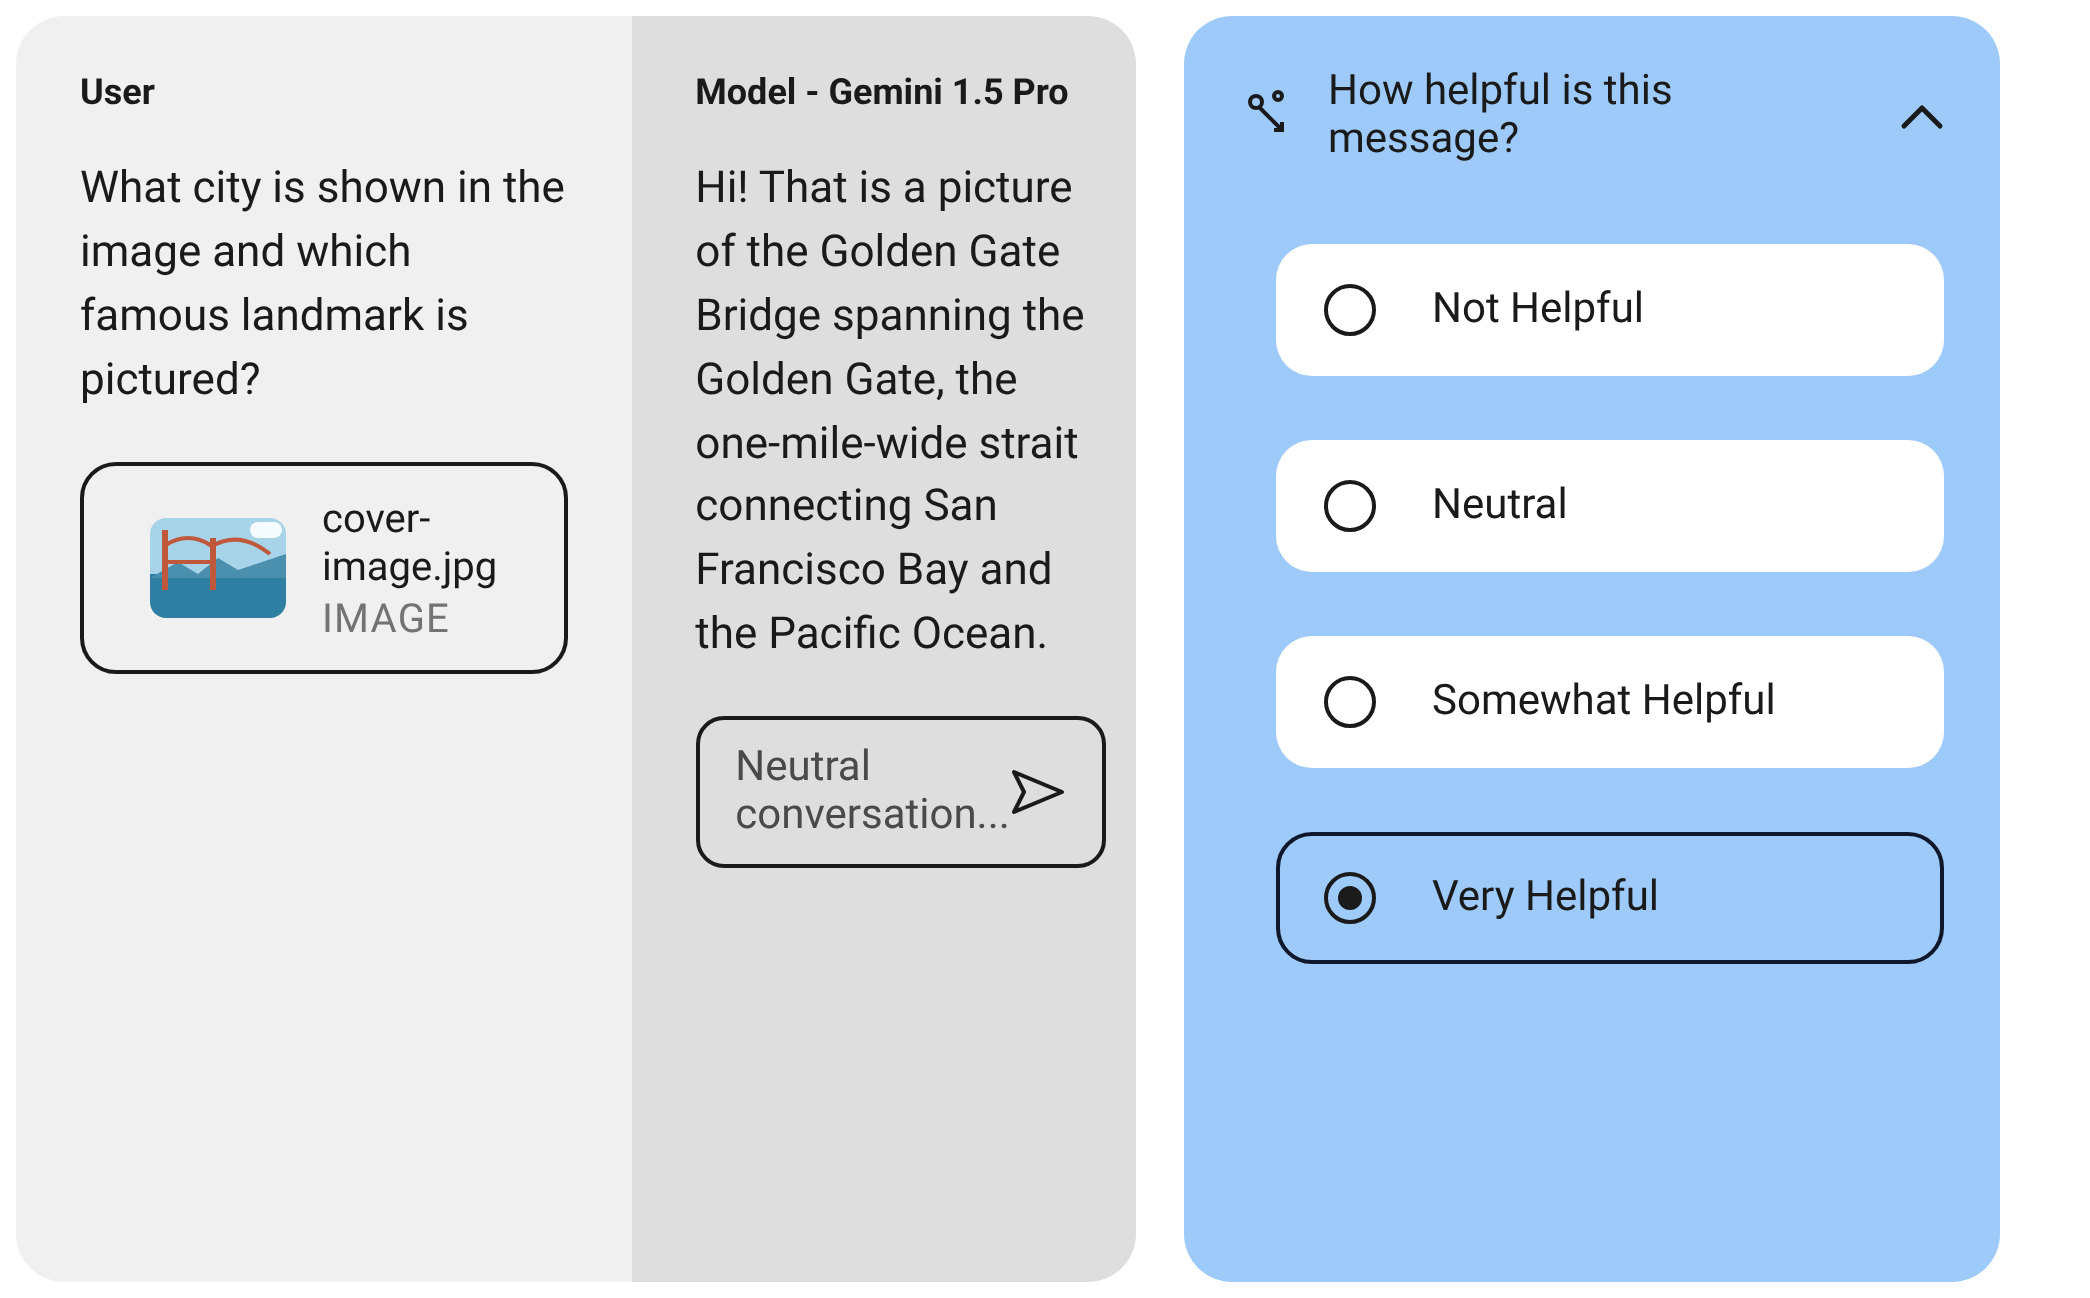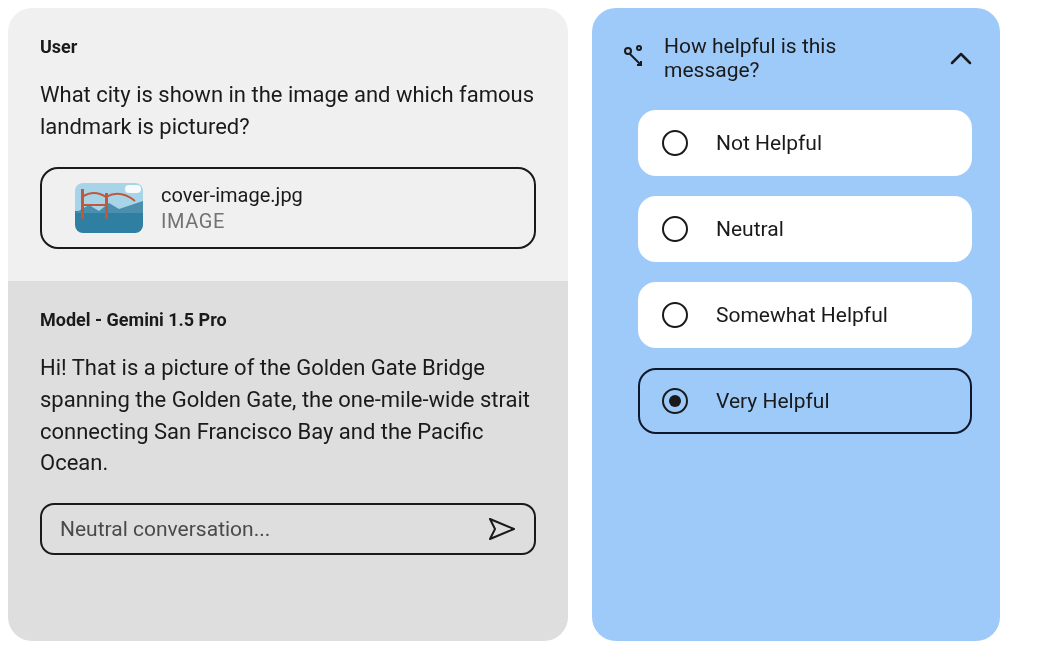--- a/index.html
+++ b/index.html
@@ -10,21 +10,21 @@
       height: 649px;
       display: flex;
       gap: 24px;
       padding: 8px;
     }
     .left-card {
       width: 560px;
       border-radius: 24px;
       overflow: hidden;
       display: flex;
-      flex-direction: column;
+      flex-direction: row;
     }
     .user-section {
       background: #f0f0f0;
       padding: 28px 32px 32px 32px;
     }
     .model-section {
       background: #dedede;
       padding: 28px 32px 32px 32px;
       flex: 1;
     }
@@ -105,20 +105,21 @@
       padding-right: 0;
     }
     .option {
       background: #fff;
       border-radius: 18px;
       padding: 20px 24px;
       display: flex;
       align-items: center;
       gap: 28px;
       cursor: pointer;
+      margin-top: 12px;
     }
     .option.selected {
       background: transparent;
       border: 2px solid #0f172a;
       padding: 18px 22px;
     }
     .radio {
       width: 26px;
       height: 26px;
       border: 2px solid #1a1a1a;

